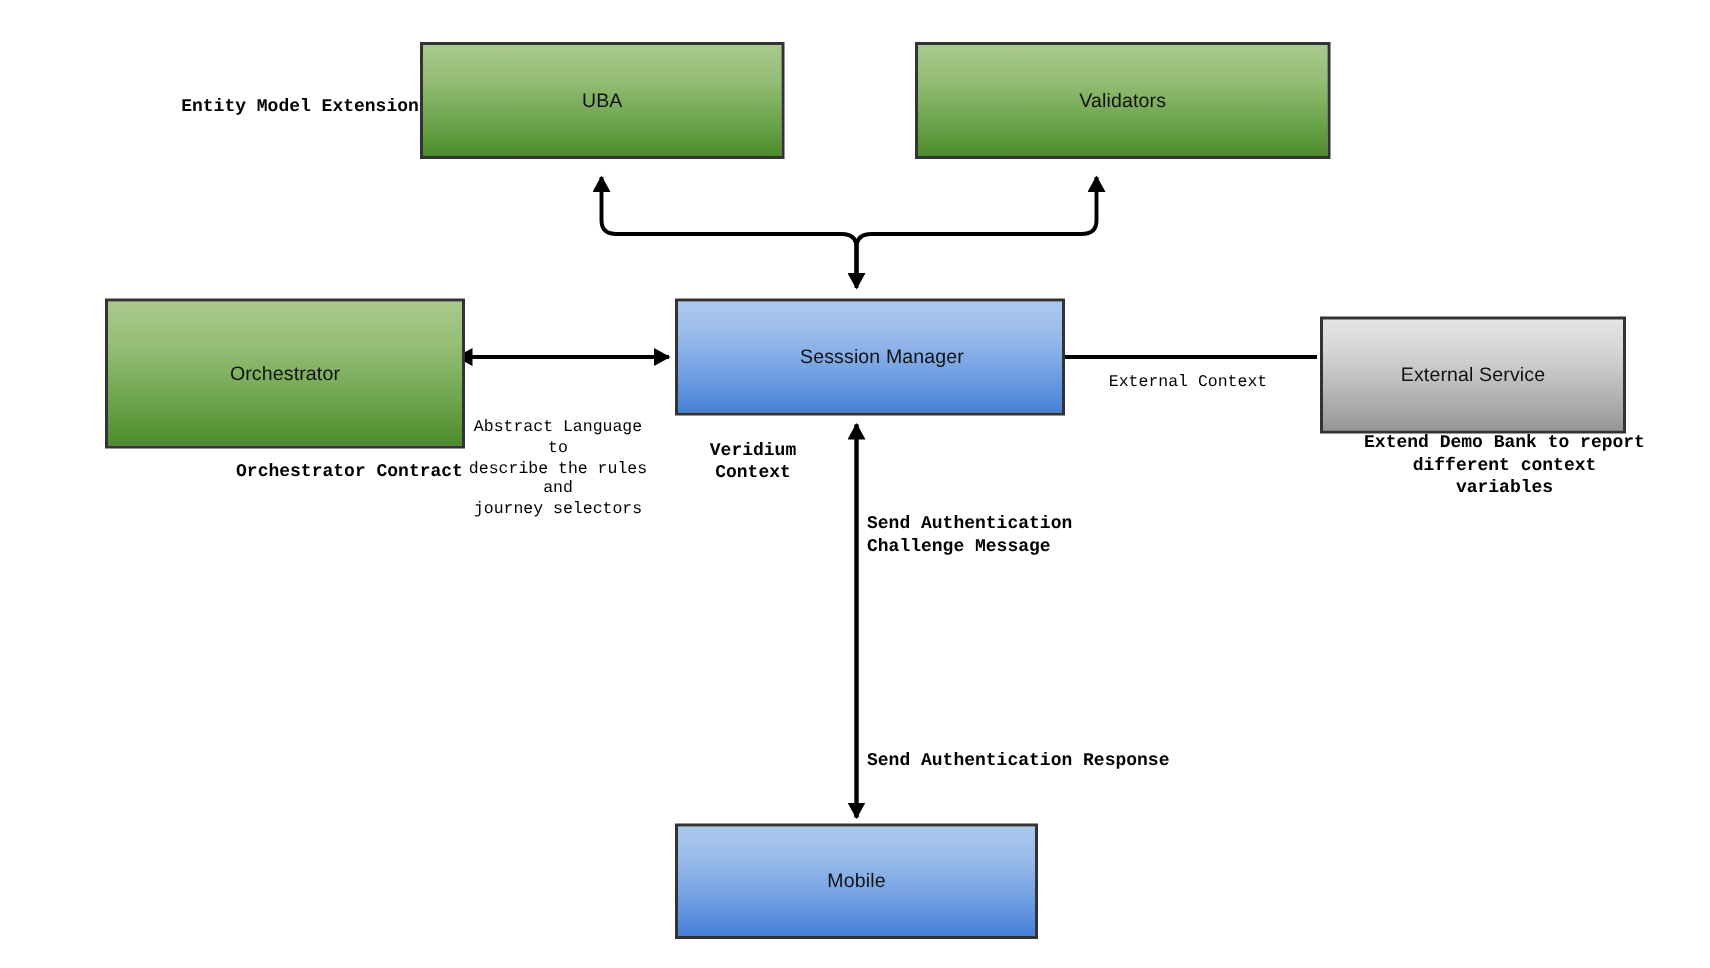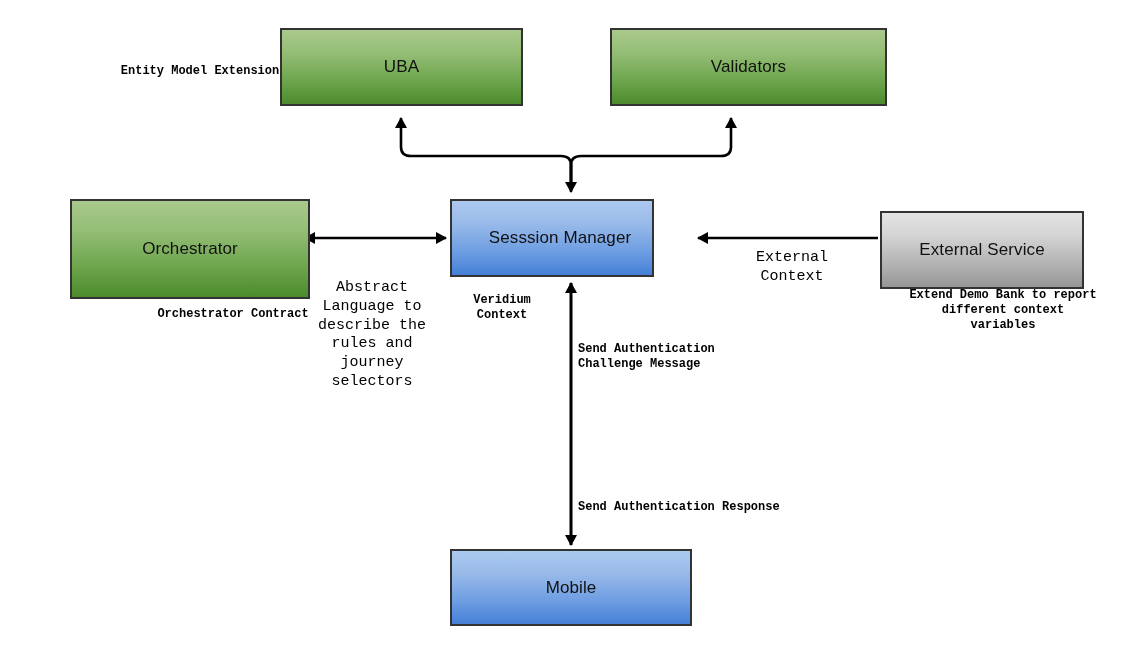--- a/index.html
+++ b/index.html
@@ -25,21 +25,21 @@
   }
   .node {
     position: absolute;
     box-sizing: border-box;
     border: 2px solid #333333;
     display: flex;
     align-items: center;
     justify-content: center;
   }
   .node-label {
-    font-size: 17px;
+    font-size: 13px;
     color: #111111;
     font-weight: normal;
     text-align: right;
     line-height: 1.25;
     letter-spacing: 0.1px;
   }
   .green {
     background: linear-gradient(to bottom, #a9c98c 0%, #95be76 30%, #6ca44c 70%, #4c8b2b 100%);
   }
   .blue {
@@ -55,21 +55,21 @@
     line-height: 1.25;
     text-align: center;
     white-space: pre-line;
     font-family: Liberation Mono, monospace;
   }
   .annot.bold {
     font-weight: bold;
   }
   .annot.plain {
     font-weight: normal;
-    font-size: 15px;
+    font-size: 11px;
   }
 </style>
 </head>
 <body>
 
 <div id="canvas">
 
   <svg id="wires" viewBox="0 0 1140 645" width="1140" height="645" xmlns="http://www.w3.org/2000/svg">
     <defs>
       <marker id="arrowUp" markerWidth="12" markerHeight="12" refX="6" refY="9" orient="auto" markerUnits="userSpaceOnUse">
@@ -108,21 +108,21 @@
   </div>
 
   <div class="node green" style="left:610px; top:28px; width:277px; height:78px;">
     <span class="node-label">Validators</span>
   </div>
 
   <div class="node green" style="left:70px; top:199px; width:240px; height:100px;">
     <span class="node-label">Orchestrator</span>
   </div>
 
-  <div class="node blue" style="left:450px; top:199px; width:204px; height:78px;padding-left:16px;">
+  <div class="node blue" style="left:450px; top:199px; width:260px; height:78px;padding-left:16px;">
     <span class="node-label">Sesssion Manager</span>
   </div>
 
   <div class="node gray" style="left:880px; top:211px; width:204px; height:78px;">
     <span class="node-label">External Service</span>
   </div>
 
   <div class="node blue" style="left:450px; top:549px; width:242px; height:77px;">
     <span class="node-label">Mobile</span>
   </div>

